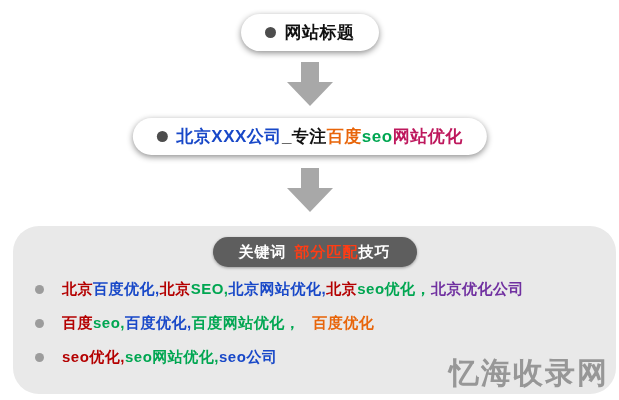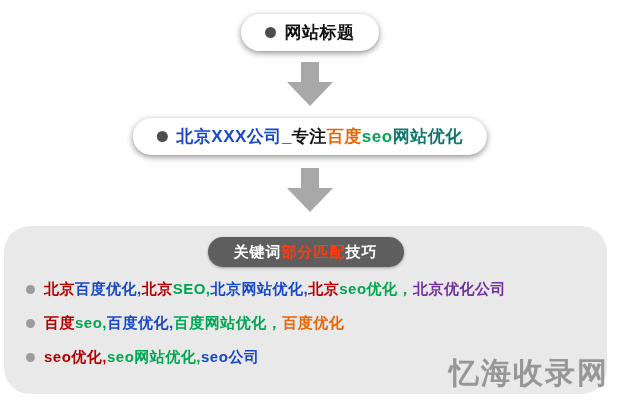--- a/index.html
+++ b/index.html
@@ -51,21 +51,21 @@
     transform: translateX(-50%);
     line-height: 0;
   }
   .arrow.first  { top: 62px; }
   .arrow.second { top: 168px; }
 
   
   .panel {
     position: absolute;
     top: 226px;
-    left: 4px;
+    left: 13px;
     width: 603px;
     height: 168px;
     background: #e9e9e9;
     border-radius: 26px;
     display: flex;
     flex-direction: column;
   }
   .header-pill {
     margin: 11px auto 0;
     display: flex;
@@ -82,21 +82,21 @@
   }
   .rows {
     margin: 13px 0 0 22px;
     display: flex;
     flex-direction: column;
     gap: 15px;
   }
   .row {
     display: flex;
     align-items: center;
-    gap: 9px;
+    gap: 18px;
     font-size: 15px;
     font-weight: 700;
     letter-spacing: 0.5px;
     white-space: nowrap;
   }
 
   
   .watermark {
     position: absolute;
     right: 10px;
@@ -122,43 +122,43 @@
   </div>
 
   <div class="arrow first">
     <svg width="50" height="44" viewBox="0 0 50 44">
       <path d="M16 0 H34 V20 H48 L25 44 L2 20 H16 Z" fill="#a8a8a8"></path>
     </svg>
   </div>
 
   <div class="pill title-pill">
     <span class="dot dark"></span>
-    <span class="pill-label"><span style="color: rgb(24, 72, 200); margin-top: 28px;">北京XXX公司</span><span style="color: rgb(17, 17, 17); text-align: center;">_专注</span><span style="color: rgb(232, 101, 10);">百度</span><span style="color: rgb(0, 166, 81);">seo</span><span style="color: #0f766e;">网站优化</span></span>
+    <span class="pill-label"><span style="color: rgb(24, 72, 200); margin-top: 28px;">北京XXX公司</span><span style="color: rgb(17, 17, 17); text-align: center;">_专注</span><span style="color: rgb(232, 101, 10);">百度</span><span style="color: rgb(0, 166, 81);">seo</span><span style="color: #be185d;">网站优化</span></span>
   </div>
 
   <div class="arrow second">
     <svg width="50" height="44" viewBox="0 0 50 44">
       <path d="M16 0 H34 V20 H48 L25 44 L2 20 H16 Z" fill="#a8a8a8"></path>
     </svg>
   </div>
 
   <div class="panel">
     <div class="header-pill">
         <span style="color: rgb(255, 255, 255);">关键词</span>
-        <span style="color: rgb(255, 60, 20);">部分匹配</span>
+        <span style="color: rgb(255, 60, 20); padding-left: 8px;">部分匹配</span>
         <span style="color: rgb(255, 255, 255);">技巧</span>
       </div>
     <div class="rows">
       <div class="row">
         <span class="dot gray"></span>
         <span class="row-text"><span style="color: rgb(180, 0, 0);">北京</span><span style="color: rgb(24, 72, 200);">百度优化,</span><span style="color: rgb(180, 0, 0);">北京</span><span style="color: rgb(0, 166, 81);">SEO,</span><span style="color: rgb(24, 72, 200);">北京网站优化,</span><span style="color: rgb(180, 0, 0);">北京</span><span style="color: rgb(0, 166, 81);">seo优化，</span><span style="color: rgb(112, 48, 160);">北京优化公司</span></span>
       </div>
       <div class="row">
         <span class="dot gray"></span>
-        <span class="row-text"><span style="color: rgb(180, 0, 0);">百度</span><span style="color: rgb(0, 166, 81);">seo,</span><span style="color: rgb(24, 72, 200);">百度优化,</span><span style="color: rgb(0, 166, 81);">百度网站优化，</span><span style="color: rgb(232, 101, 10);">百度优化</span></span>
+        <span class="row-text"><span style="color: rgb(180, 0, 0);">百度</span><span style="color: rgb(0, 166, 81);">seo,</span><span style="color: rgb(24, 72, 200);">百度优化,</span><span style="color: rgb(0, 166, 81);">百度网站优化，</span><span style="color: rgb(232, 101, 10); margin-left: 12px;">百度优化</span></span>
       </div>
       <div class="row">
         <span class="dot gray"></span>
         <span class="row-text"><span style="color: rgb(180, 0, 0);">seo优化,</span><span style="color: rgb(0, 166, 81); text-align: center;">seo网站优化,</span><span style="color: rgb(24, 72, 200);">seo公司</span></span>
       </div>
     </div>
   </div>
 
   <div class="watermark">忆海收录网</div>
 

